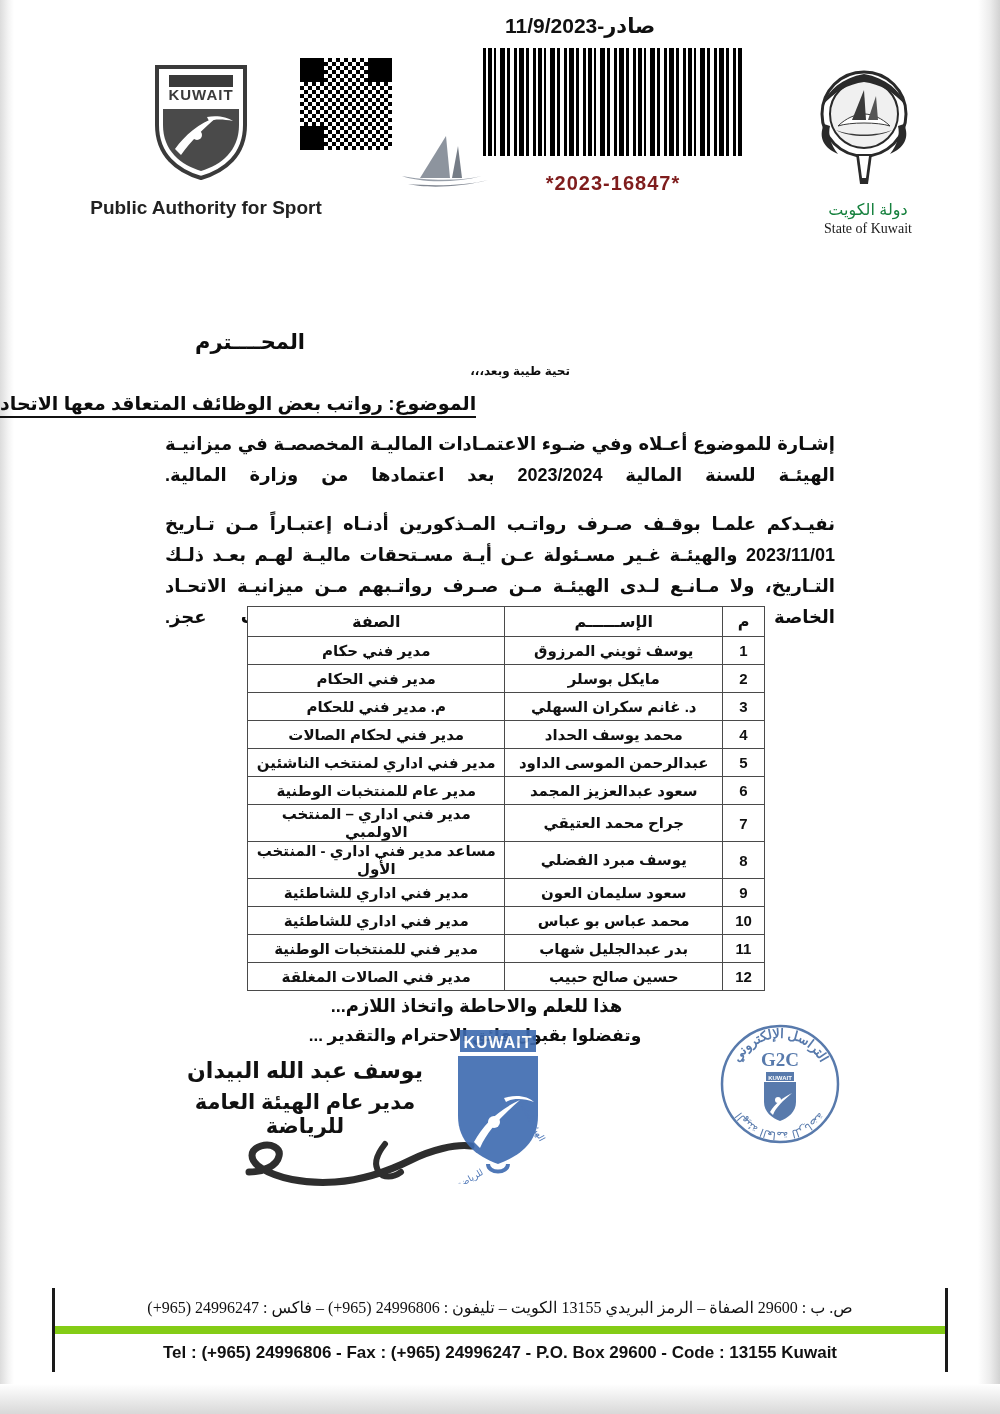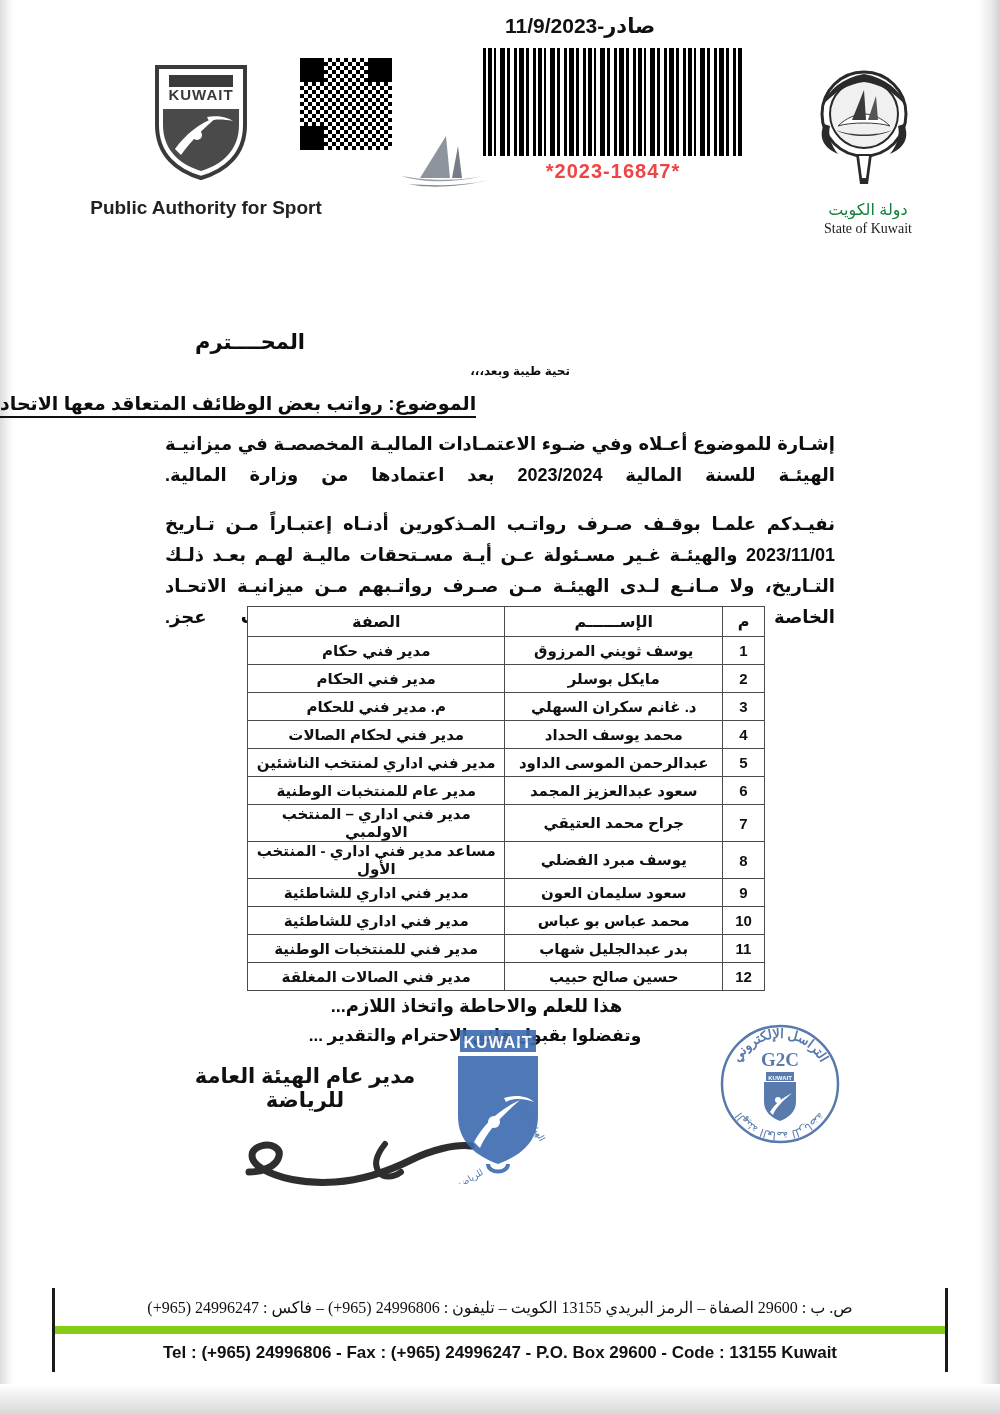--- a/index.html
+++ b/index.html
@@ -76,22 +76,22 @@
         #000 31px, #000 34px, #fff 34px, #fff 36px,
         #000 36px, #000 41px, #fff 41px, #fff 43px,
         #000 43px, #000 46px, #fff 46px, #fff 50px);
   }
   .barcode-label {
     text-align: center;
     font-family: "Liberation Sans", sans-serif;
     font-size: 20px;
     font-weight: bold;
     letter-spacing: 1px;
-    margin-top: 4px;
-    color: #ef4444;
+    margin-top: 16px;
+    color: #7f1d1d;
   }
   .qr {
     position: absolute;
     top: 58px; left: 292px;
     width: 92px; height: 92px;
     background:
       
       linear-gradient(#000,#000) 0 0/24px 24px no-repeat,
       linear-gradient(#fff,#fff) 4px 4px/16px 16px no-repeat,
       linear-gradient(#000,#000) 8px 8px/8px 8px no-repeat,
@@ -499,20 +499,21 @@
         </tbody>
     </table>
   </div>
 
   <div class="closing">
     <div class="l1">هذا للعلم والاحاطة واتخاذ اللازم...</div>
     <div class="l2">وتفضلوا بقبول فائق الاحترام والتقدير ...</div>
   </div>
 
   <div class="signer">
+    <div class="nm">يوسف عبد الله البيدان</div>
     <div class="ttl">مدير عام الهيئة العامة للرياضة</div>
   </div>
 
   <svg class="signature-ink" viewBox="0 0 290 68">
     <path d="M266 18 C250 16 226 22 206 32 C186 42 160 52 130 54 C98 56 72 50 56 40 C44 32 44 22 56 18 C66 15 76 20 74 28 C72 38 58 44 44 44" fill="none" stroke="#2e2e2e" stroke-width="7" stroke-linecap="round"></path>
     <path d="M180 16 C172 26 168 36 174 44 C178 50 188 50 196 44" fill="none" stroke="#2e2e2e" stroke-width="6" stroke-linecap="round"></path>
   </svg>
 
   <svg class="stamp-pas" viewBox="0 0 120 160">
     <g opacity="0.9">

